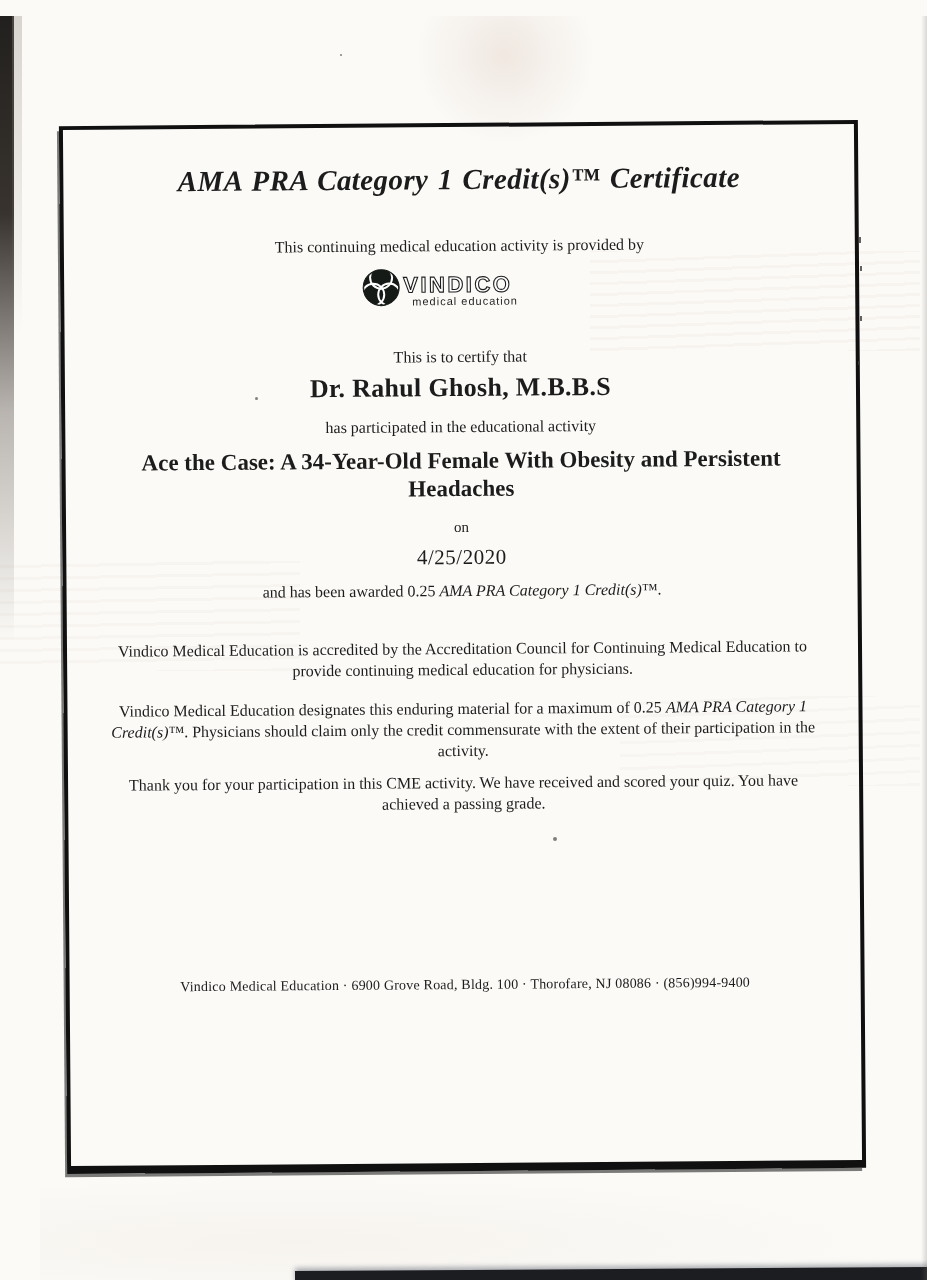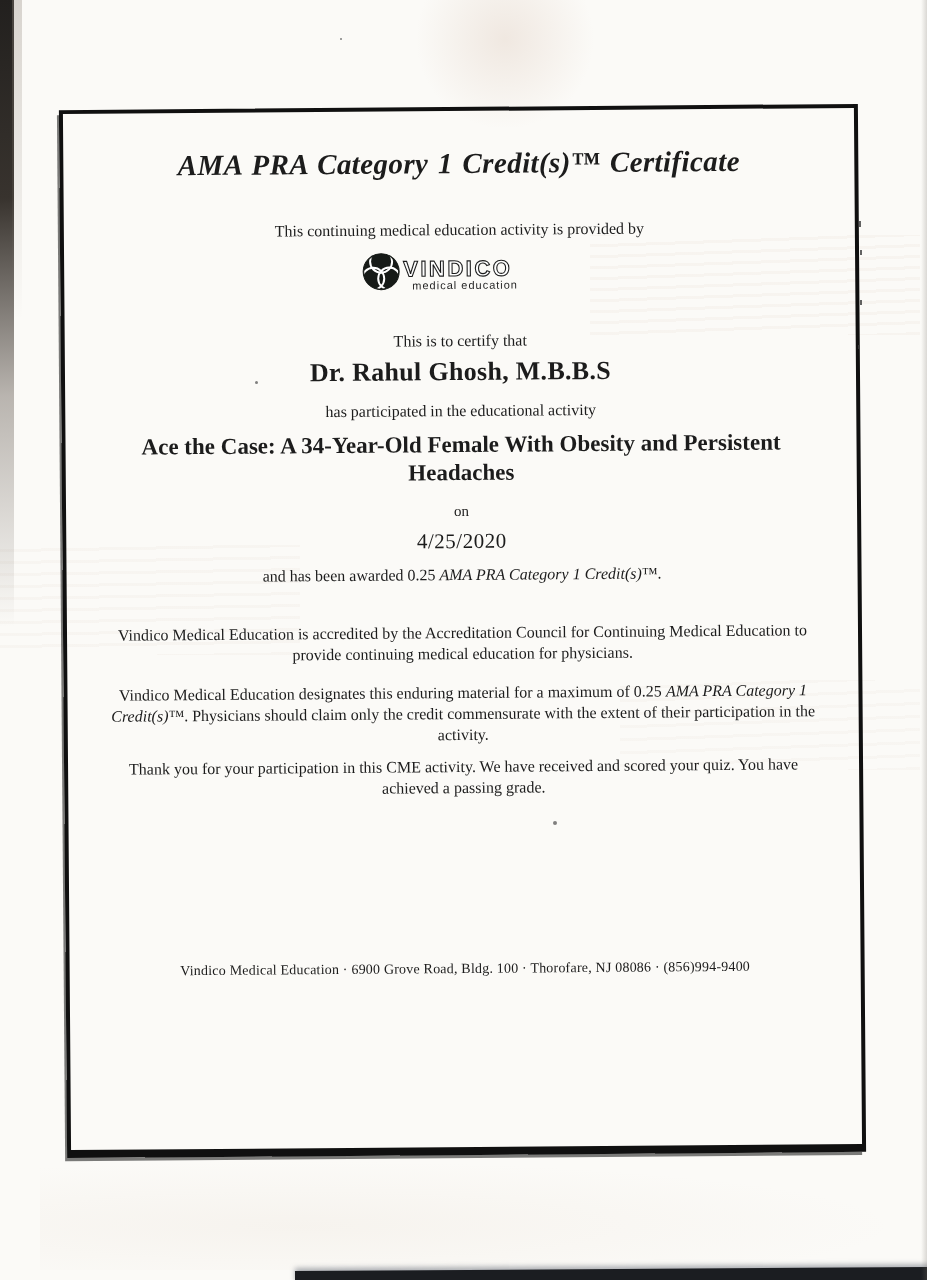--- a/index.html
+++ b/index.html
@@ -2,21 +2,21 @@
 <html><head>
 <meta charset="utf-8">
 <style>
   html,body{margin:0;padding:0;}
   body{
     width:927px;height:1280px;position:relative;overflow:hidden;
     background:#fbfaf7;
     font-family:"Liberation Serif","DejaVu Serif",serif;
     color:#1c1c1c;
   }
-  .scan{position:absolute;inset:0;}
+  .scan{position:absolute;inset:0;margin-top:16px;}
 
   
   .edge-left{
     position:absolute;left:0;top:0;width:14px;height:660px;
     background:linear-gradient(178deg,#22201e 0%,#38332e 30%,rgba(105,96,88,.45) 60%,rgba(105,96,88,0) 95%);
   }
   .edge-left-soft{
     position:absolute;left:12px;top:0;width:10px;height:320px;
     background:linear-gradient(to bottom,rgba(150,140,130,.35),rgba(150,140,130,0));
   }

